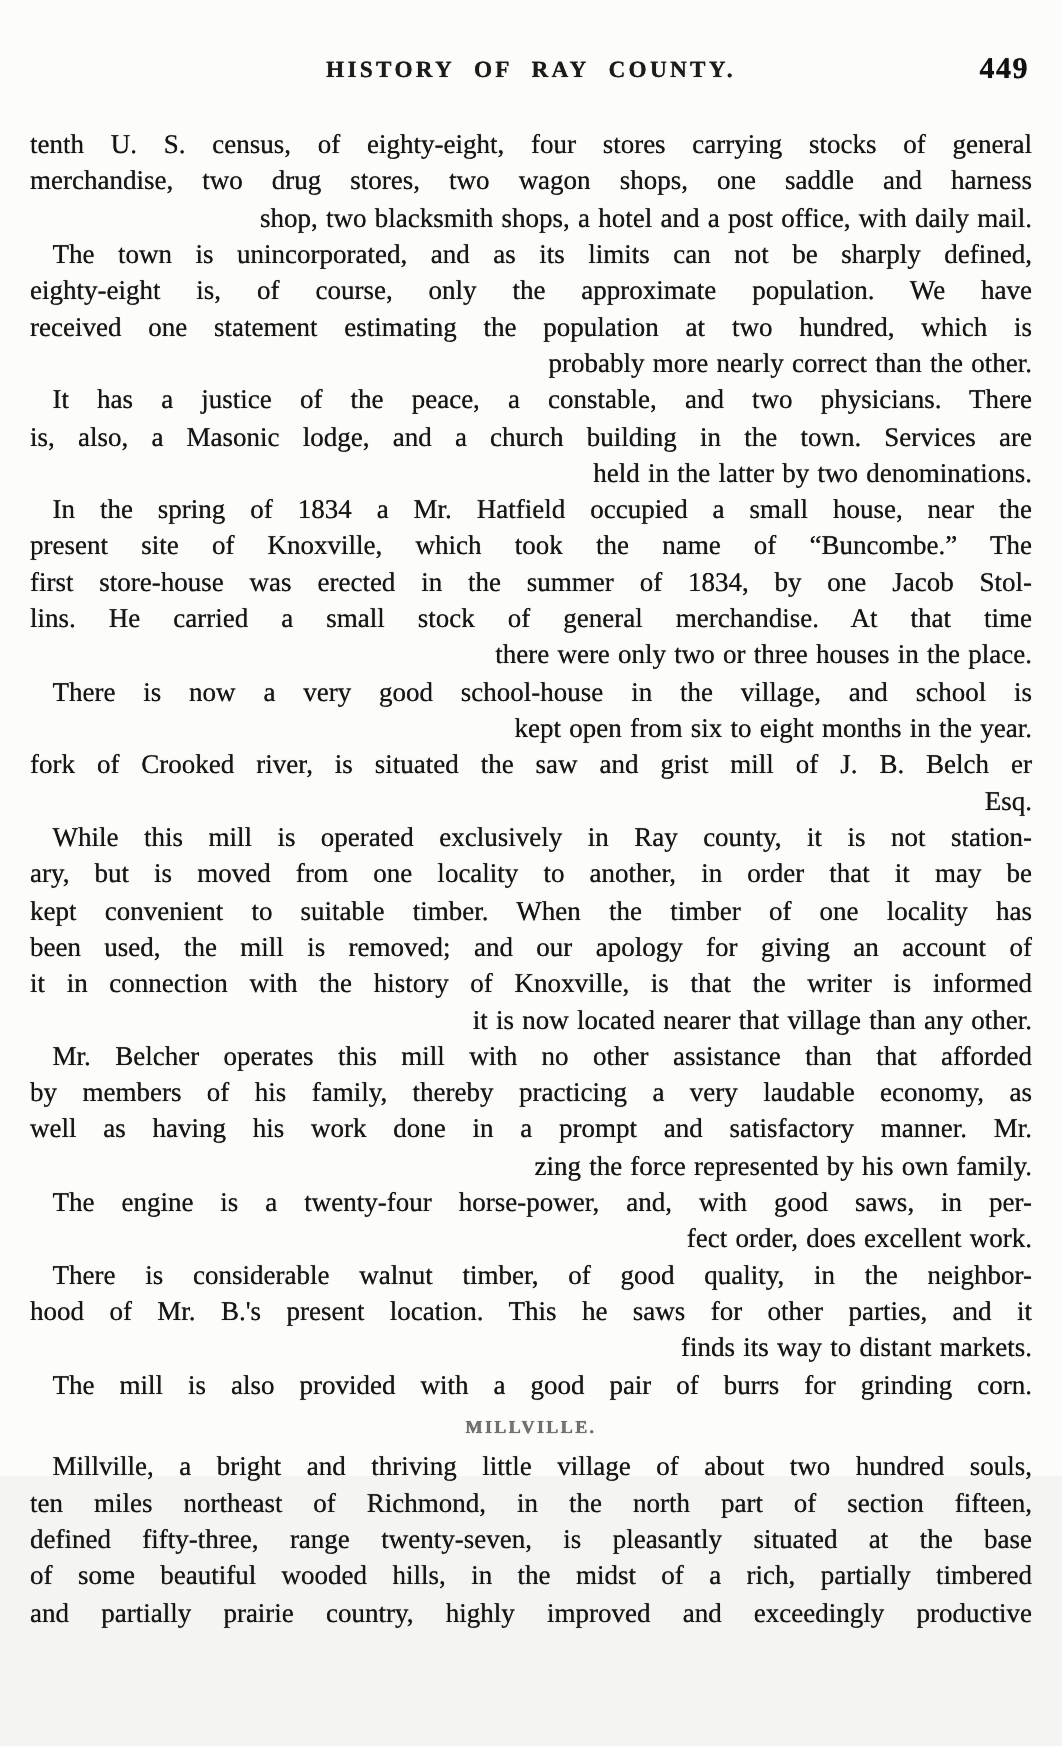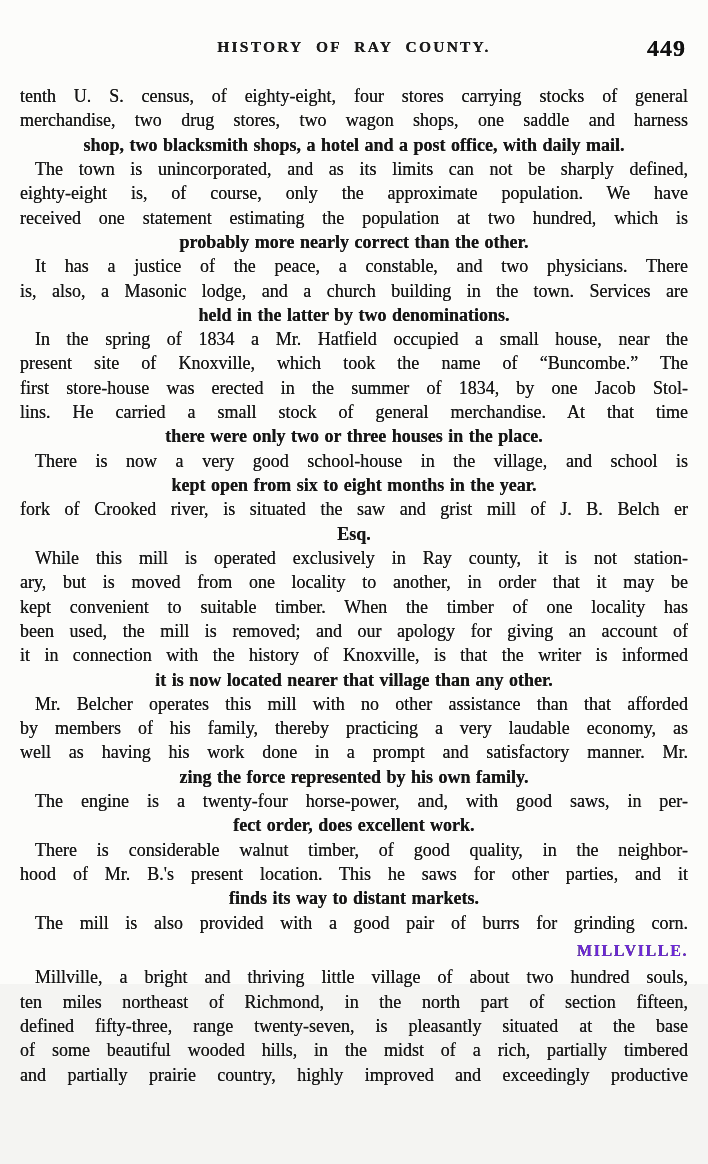--- a/index.html
+++ b/index.html
@@ -36,21 +36,21 @@
     font-weight: 700;
     letter-spacing: 2.2px;
     word-spacing: 7px;
     color: #1b1b1b;
     text-shadow: 0 0 0.5px #1b1b1b;
   }
   .page-number {
     position: absolute;
     right: 2px;
     top: -3px;
-    font-size: 24px;
+    font-size: 20px;
     font-weight: 700;
     letter-spacing: 1px;
     color: #111;
     text-shadow: 0 0 0.5px #111;
   }
   .text-block {
     position: absolute;
     top: 84px;
     left: 20px;
     width: 668px;
@@ -60,31 +60,30 @@
     text-shadow: 0 0 0.45px rgba(10,10,10,0.85);
   }
   .para { margin: 0; padding: 0; }
   .line {
     text-align: justify;
     text-align-last: justify;
     word-spacing: 1px;
   }
   .line.indent { text-indent: 15px; }
   .line.last {
-    text-align: center;
+    text-align: right;
     text-align-last: auto;
-    font-weight: bold;
   }
   .section-heading {
-    text-align: right;
-    font-size: 16px;
+    text-align: center;
+    font-size: 12px;
     font-weight: 700;
     letter-spacing: 1.6px;
     margin: 4px 0 2px 0;
-    color: #6d28d9;
+    color: #737373;
     text-shadow: 0 0 0.5px #1b1b1b;
   }
 </style>
 </head>
 <body>
 
 <div class="sheet">
 
   <div class="page-header">
     <div class="header-title">HISTORY OF RAY COUNTY.</div>

